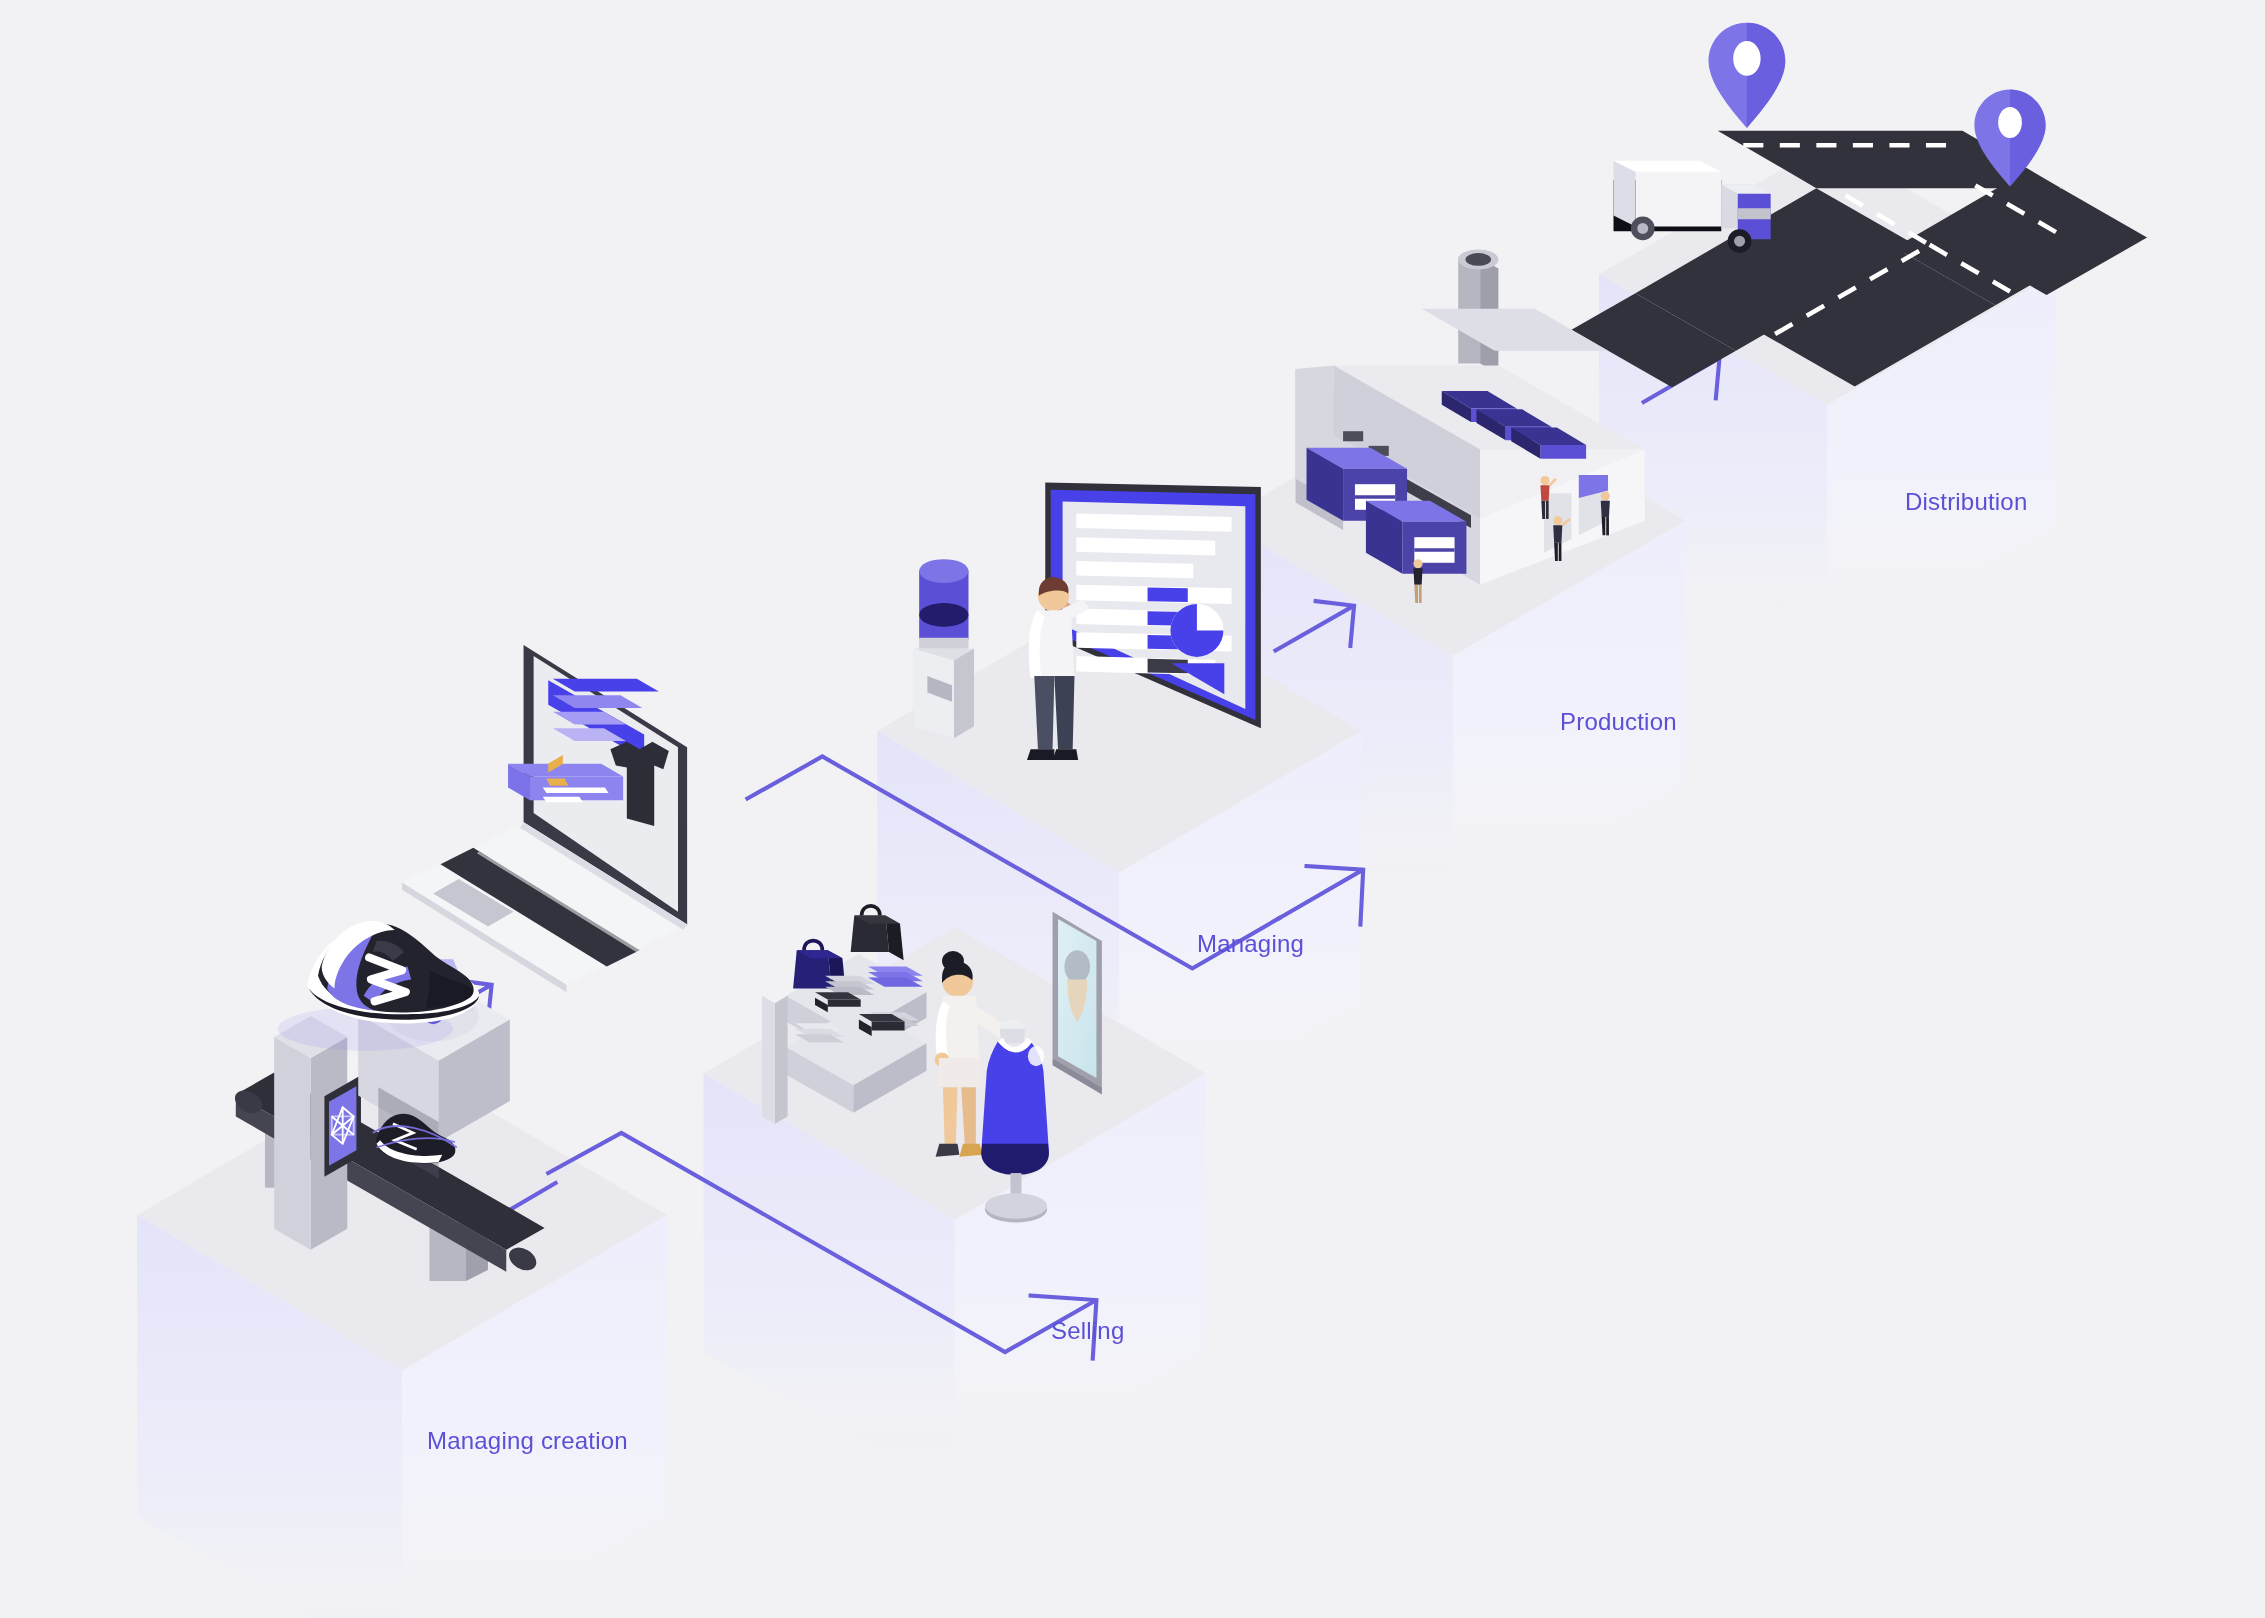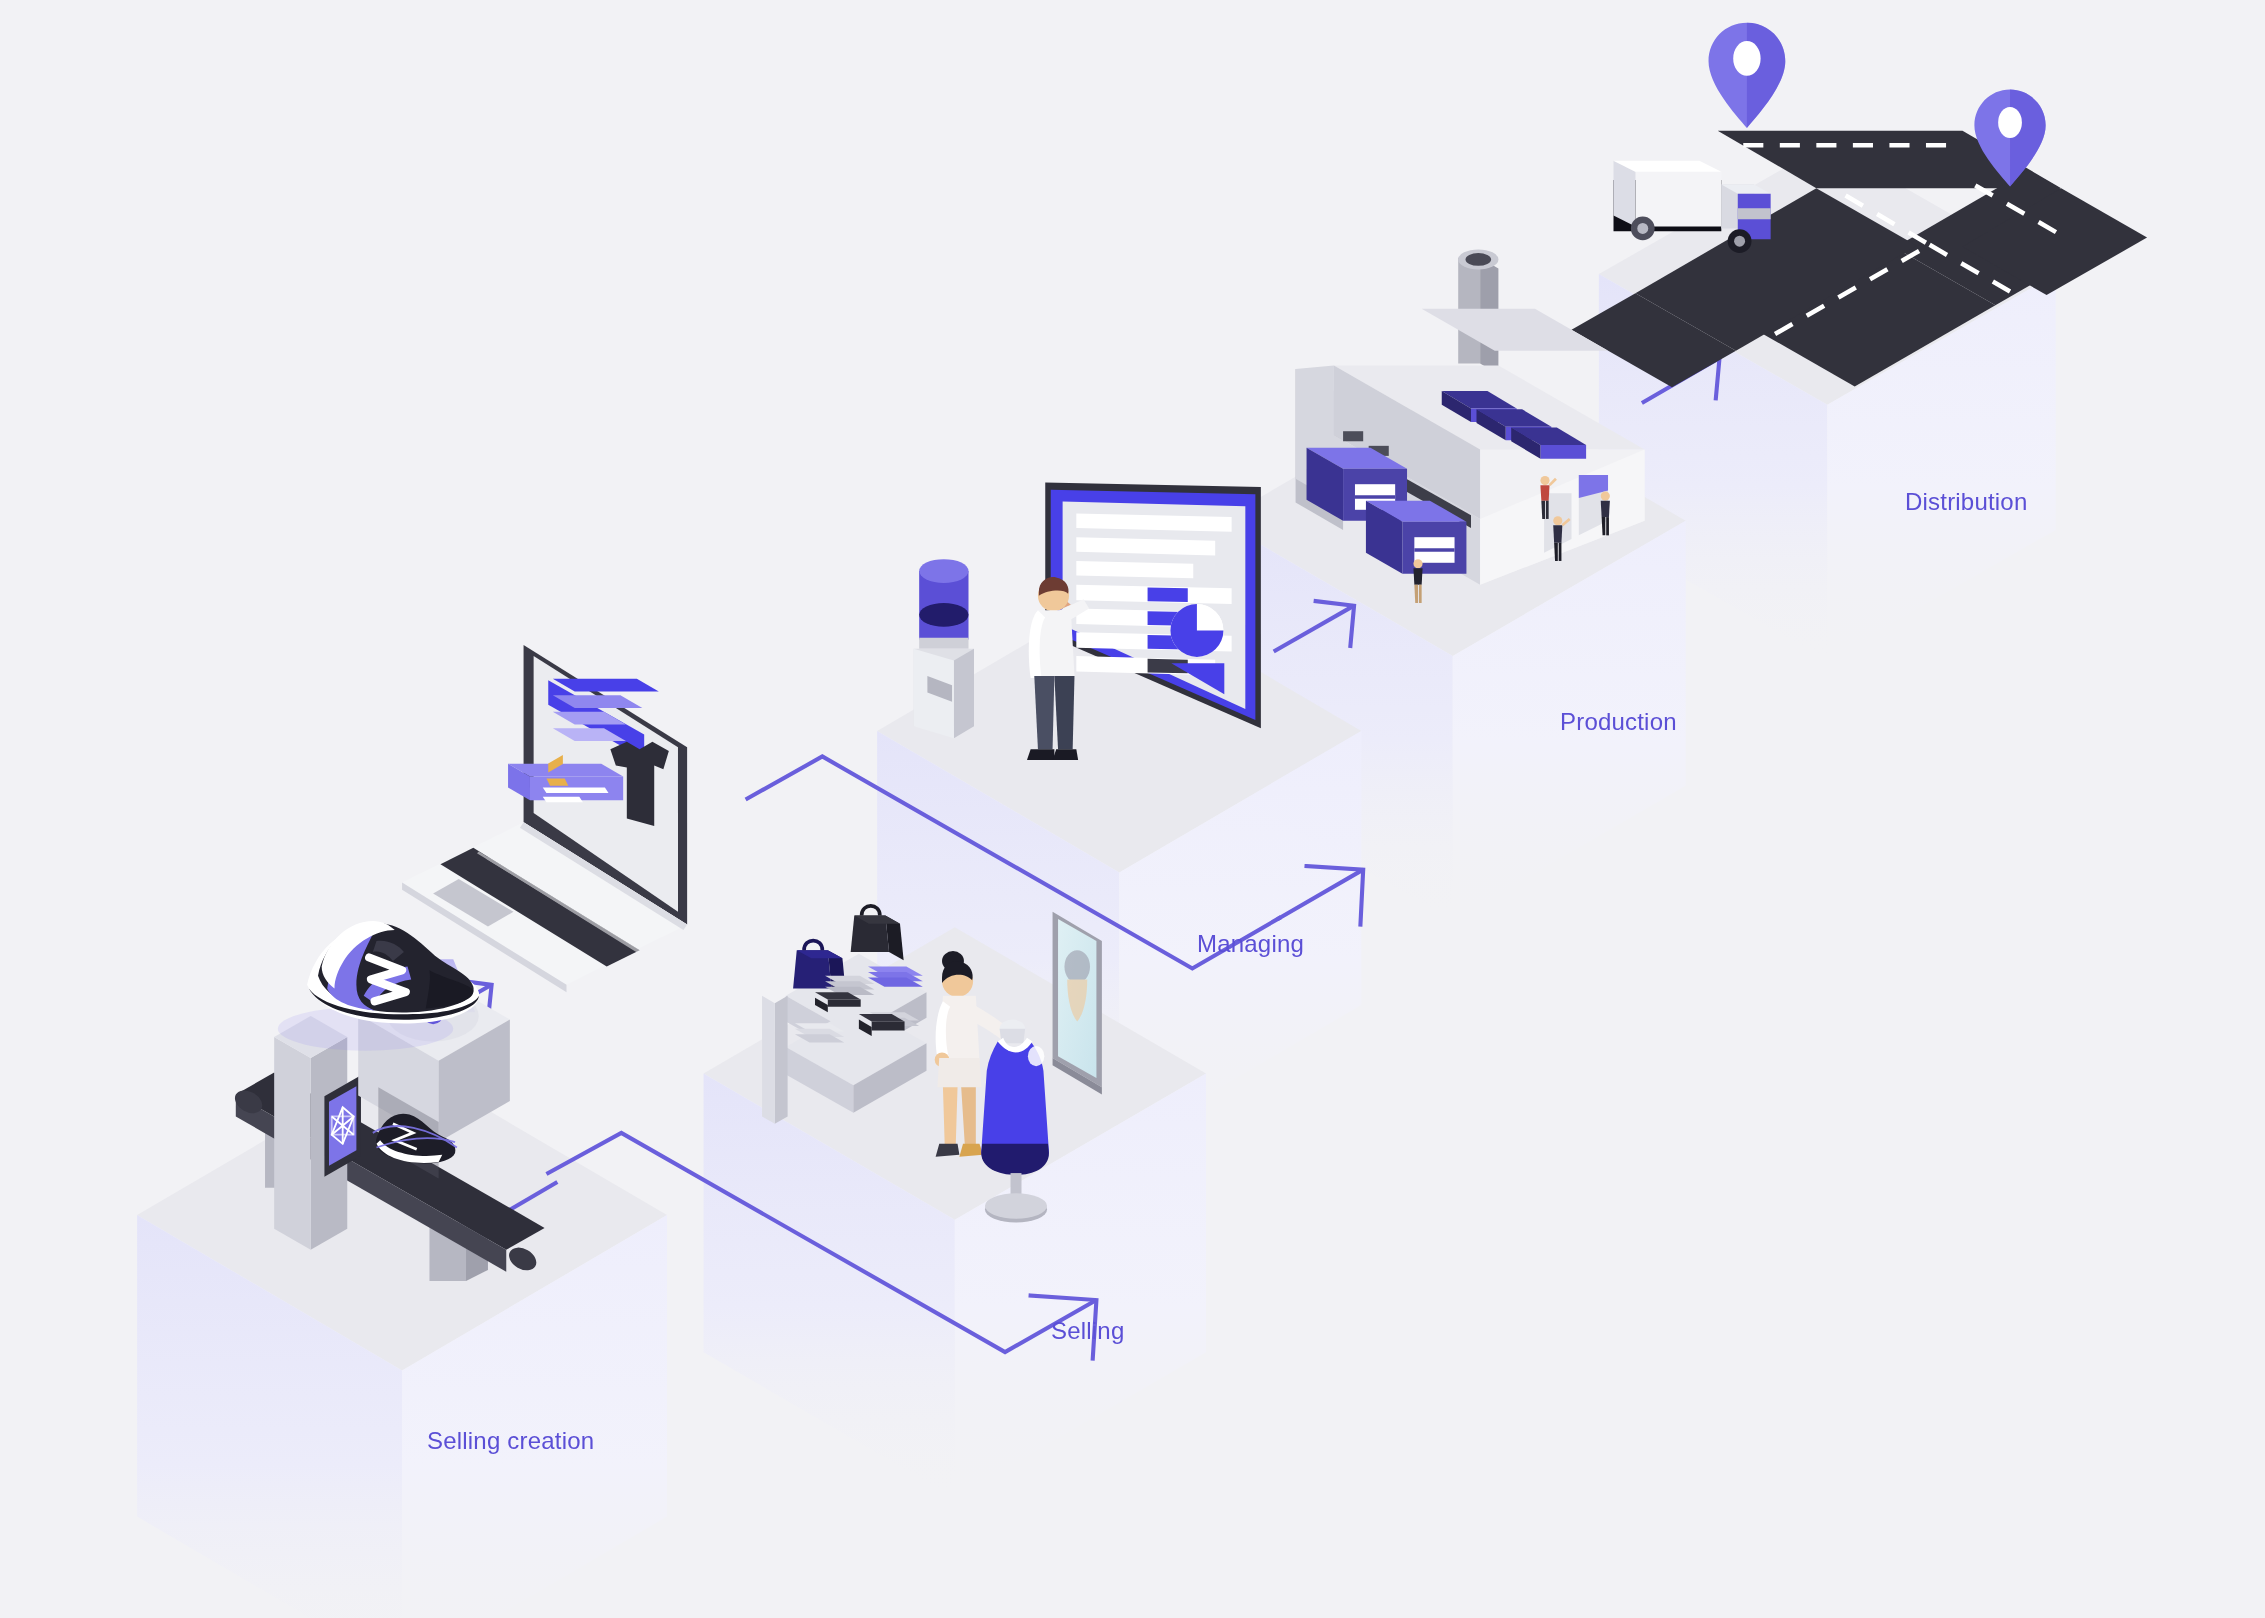--- a/index.html
+++ b/index.html
@@ -567,21 +567,21 @@
         <path d="M1075 1252 L1147 1252 L1148 1262 C1148 1278 1132 1286 1112 1286 C1092 1286 1074 1278 1074 1262 Z" fill="#211b6e"></path>
 
         <path d="M1106 1284 L1118 1284 L1118 1322 L1106 1322 Z" fill="#c2c3ce"></path>
 
         <ellipse cx="1112" cy="1324" rx="34" ry="14" fill="#b4b5c1"></ellipse>
         <ellipse cx="1112" cy="1320" rx="34" ry="14" fill="#d2d3dc"></ellipse>
       </g>
     </g>
   </svg>
 
-  <div class="stage-label" style="left:427px;top:1427px;">Selling creation</div>
+  <div class="stage-label" style="left:427px;top:1427px;">Managing creation</div>
 
   <div class="stage-label" style="left:1051px;top:1273px;margin-top:44px;">Selling</div>
 
   <div class="stage-label" style="left:1197px;top:930px;">Managing</div>
 
   <div class="stage-label" style="left:1560px;top:708px;">Production</div>
 
   <div class="stage-label" style="left:1905px;top:488px;">Distribution</div>
 
 </div>

